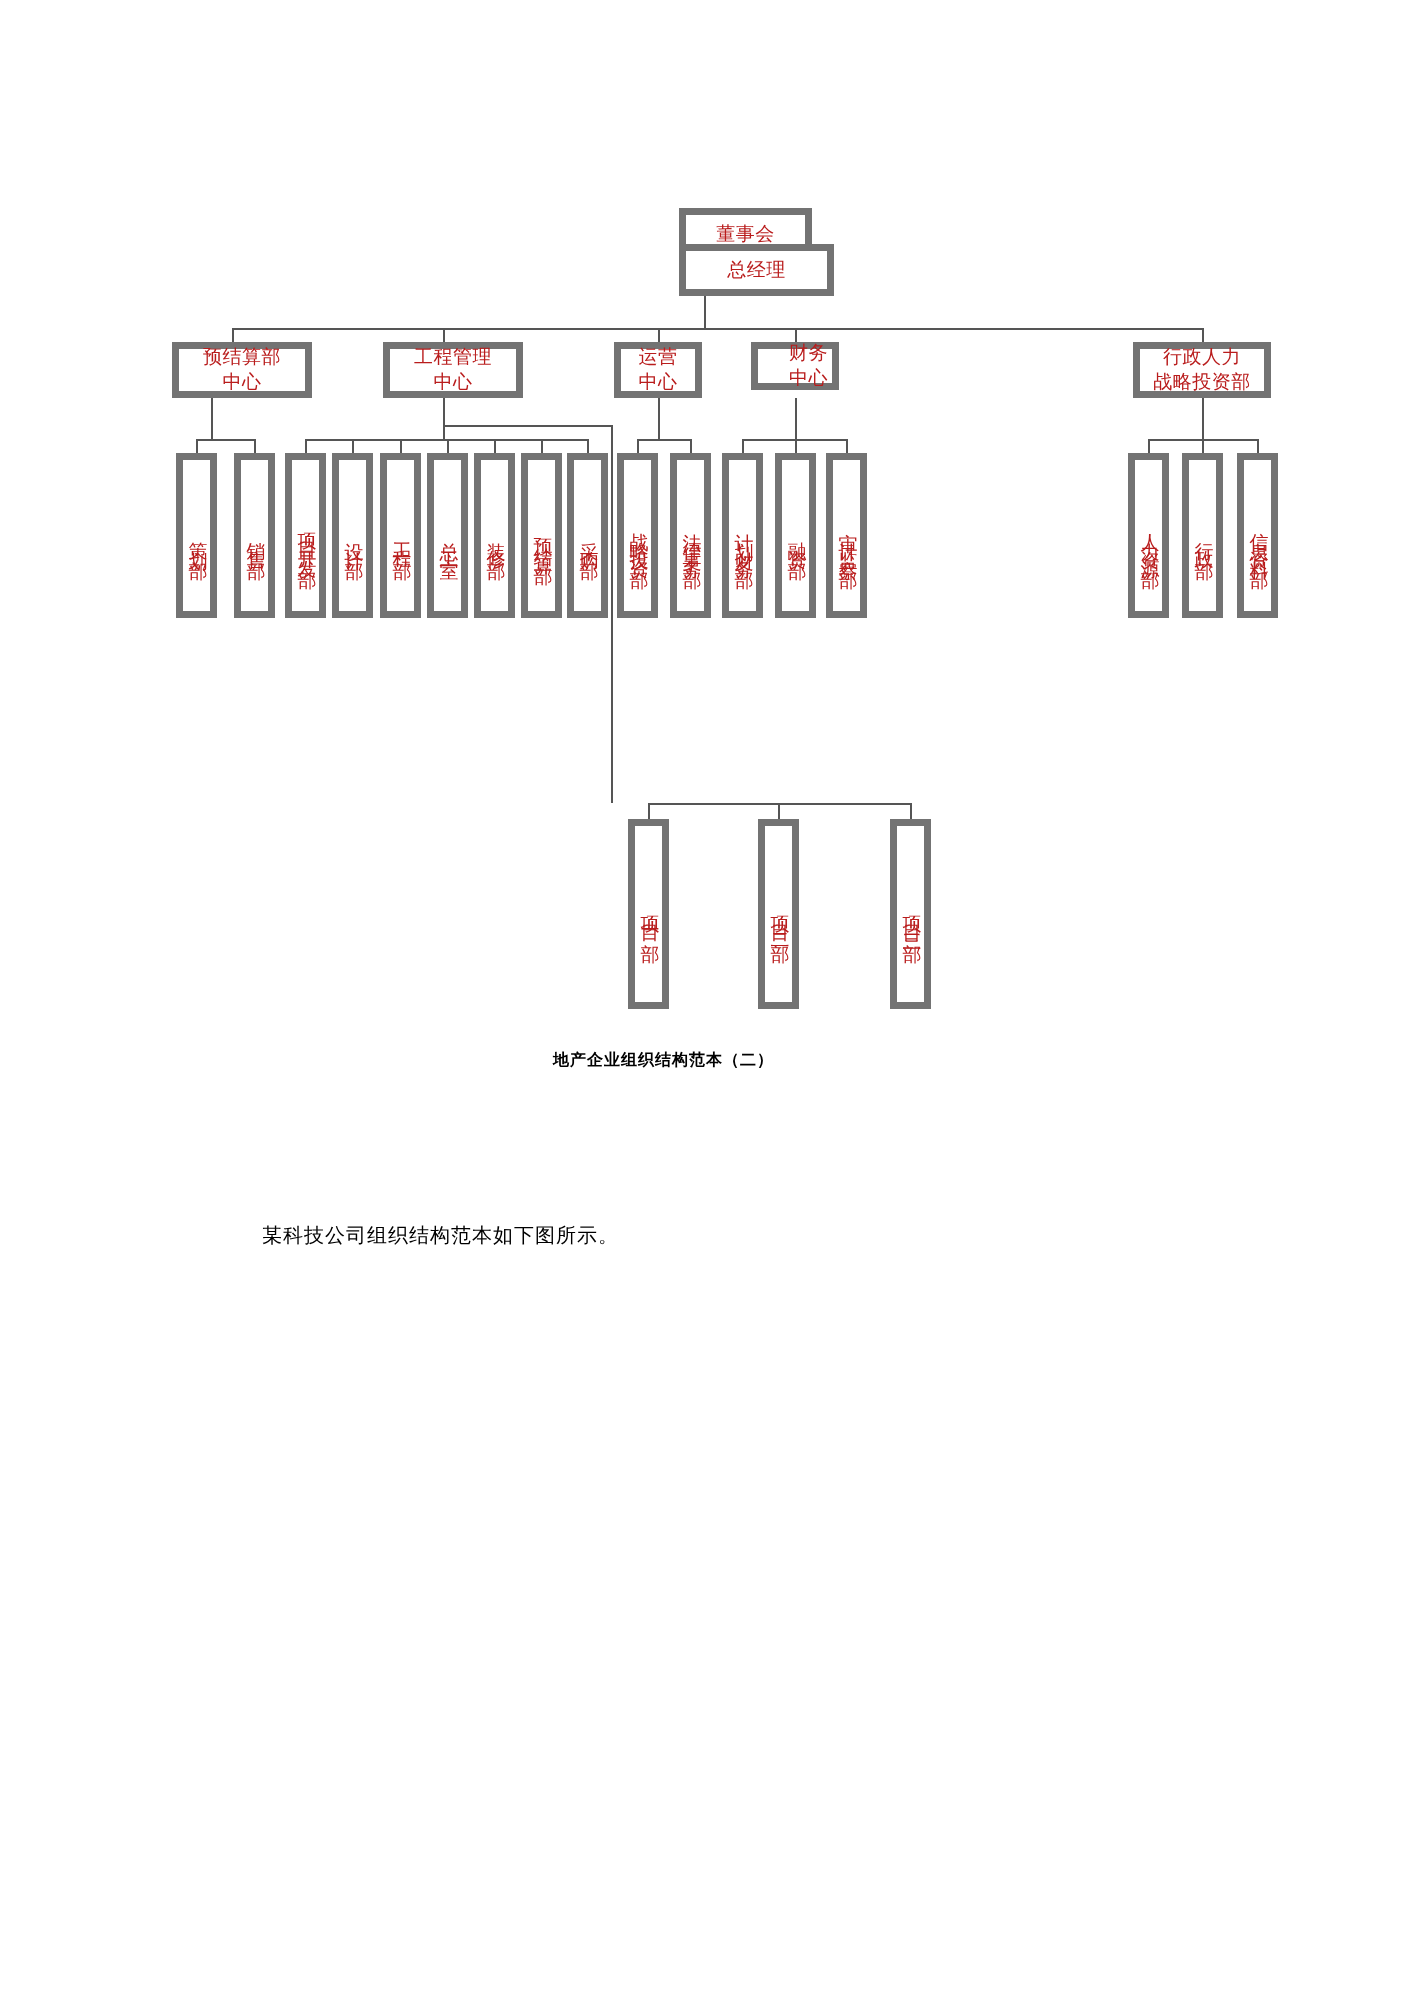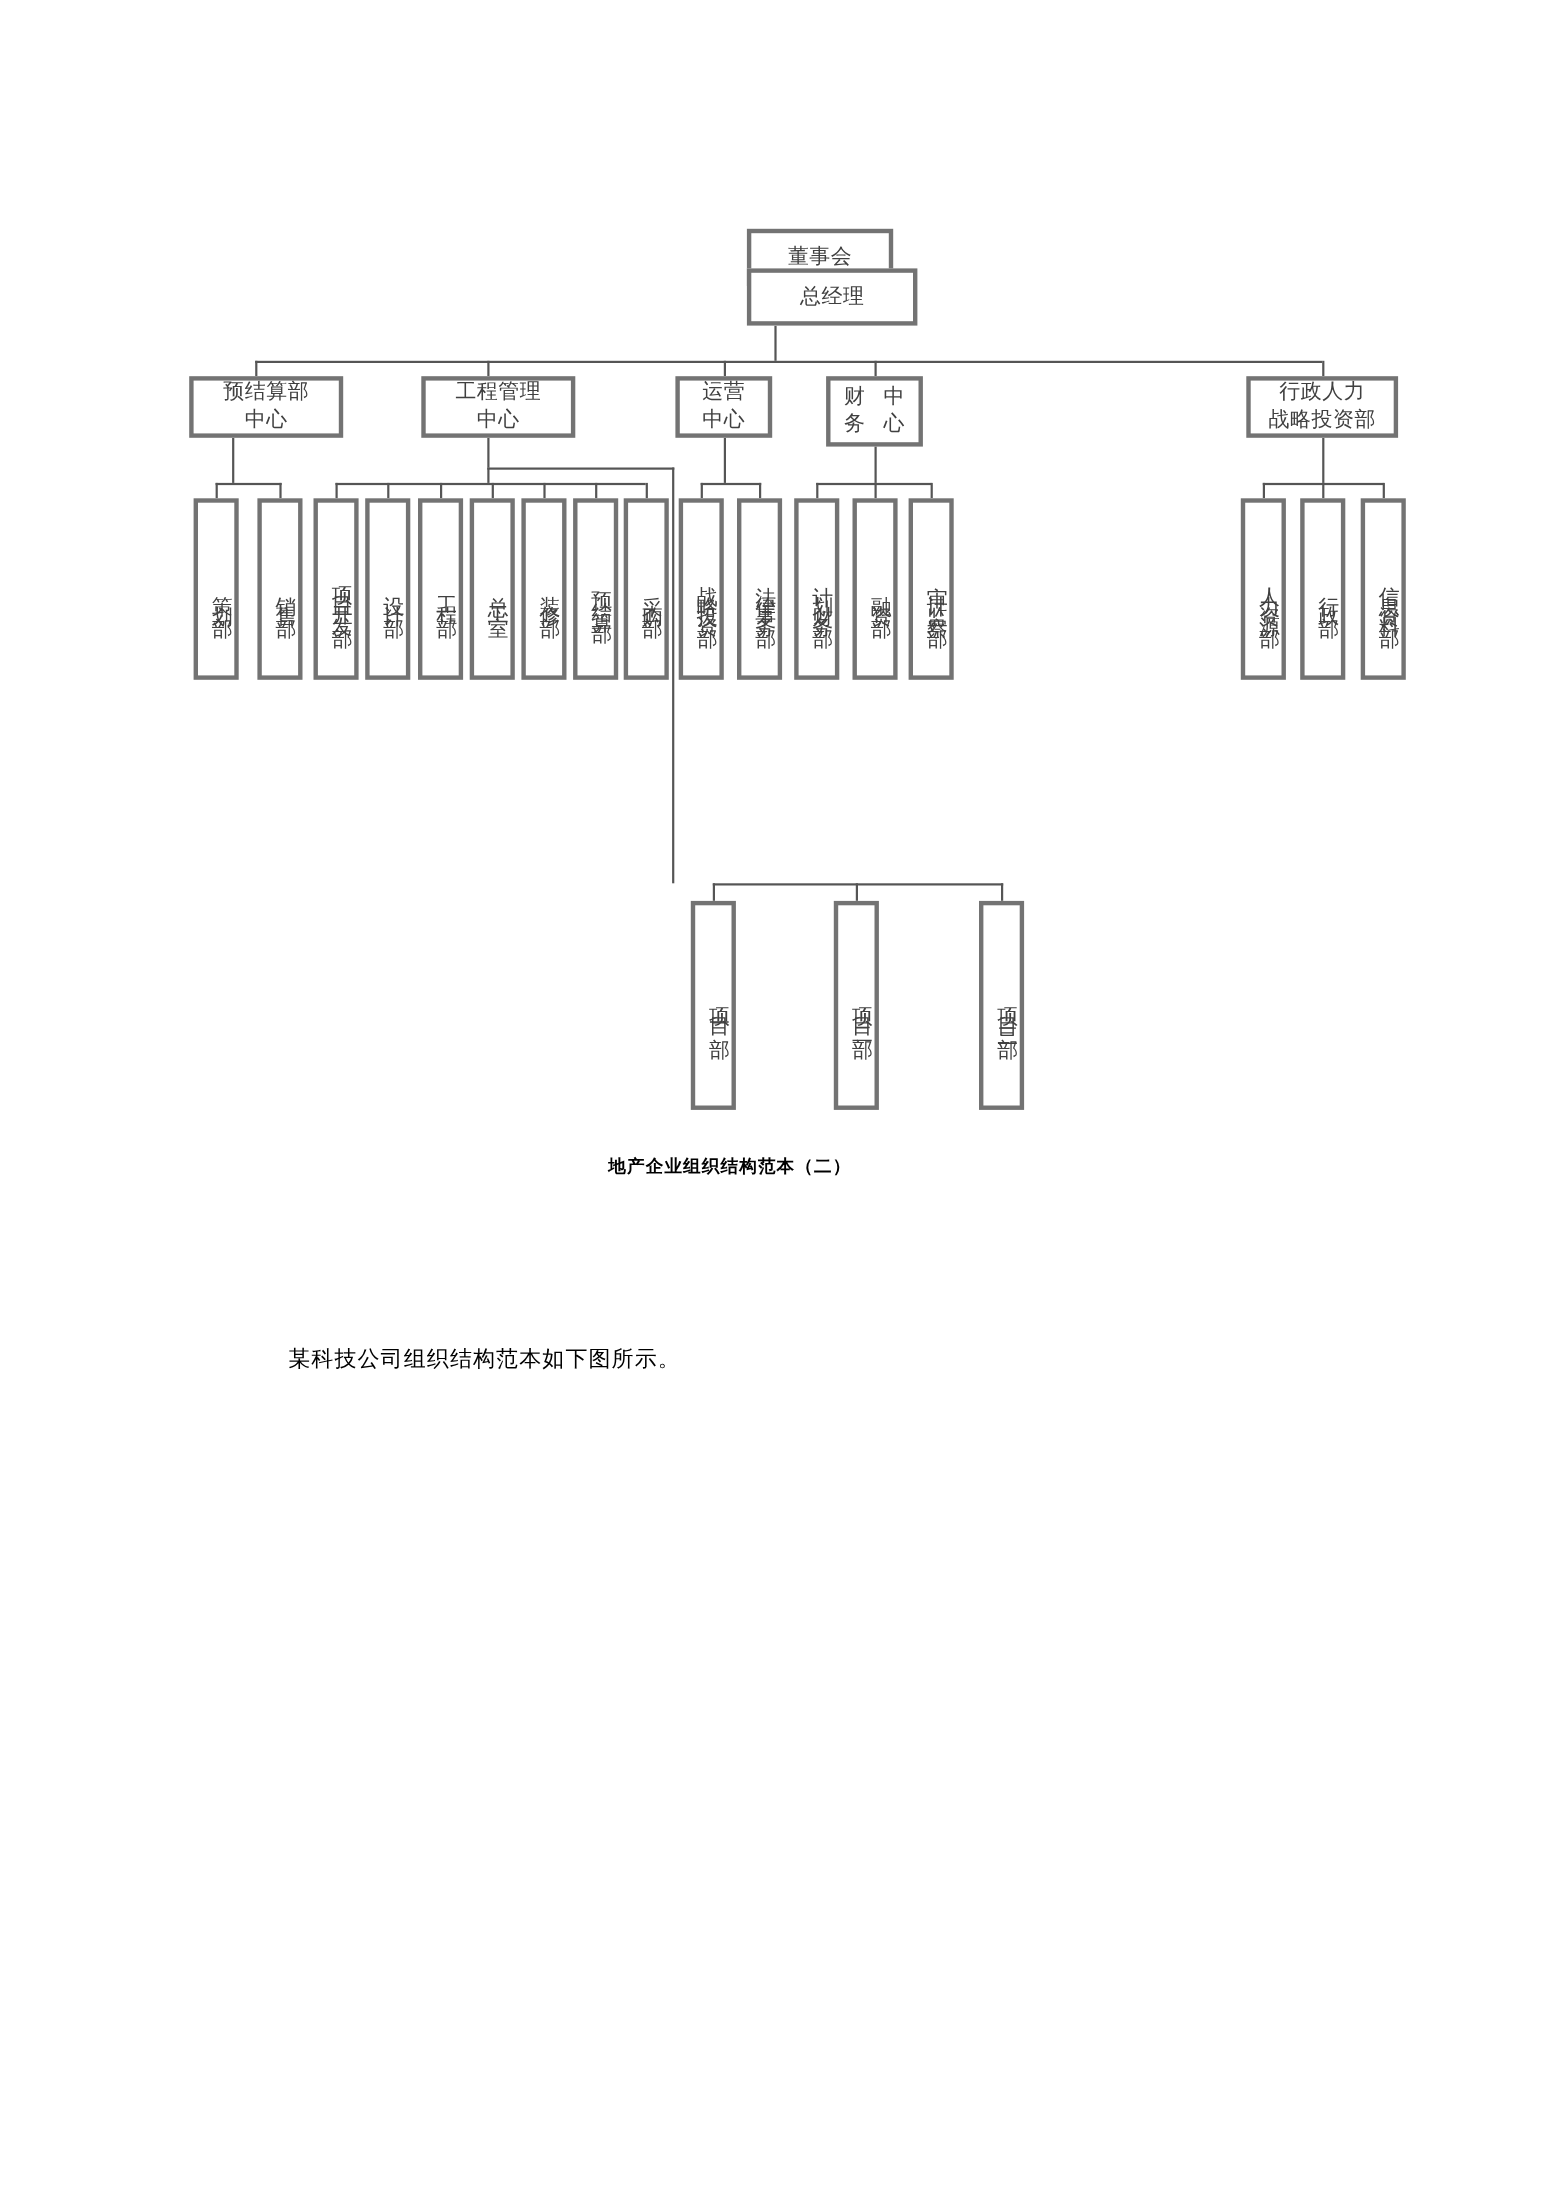--- a/index.html
+++ b/index.html
@@ -13,27 +13,27 @@
     position:relative;
   }
   .page{position:absolute;left:0;top:0;width:1411px;height:1995px;}
 
   
   .chart{position:absolute;left:0;top:0;width:1411px;height:1060px;}
 
   .box{
     position:absolute;
     box-sizing:border-box;
-    border:4px solid #737373;
+    border:7px solid #737373;
     background:#fff;
     display:flex;
     align-items:center;
     justify-content:center;
     text-align:center;
-    color:#404040;
+    color:#b91c1c;
     line-height:1.30;
     letter-spacing:0.5px;
   }
   .box.h{
     font-size:19px;
     padding:2px 4px;
   }
   .box.h span{display:block;}
 
   
@@ -153,21 +153,21 @@
     <div class="box h" style="left:383px;top:342px;width:140px;height:56px;flex-direction:column;">
       <span>工程管理</span>
       <span>中心</span>
     </div>
 
     <div class="box h" style="left:614px;top:342px;width:88px;height:56px;flex-direction:column;">
       <span>运营</span>
       <span>中心</span>
     </div>
 
-    <div class="box h" style="left:751px;top:342px;width:88px;height:64px;flex-direction:row;">
+    <div class="box h" style="left:751px;top:342px;width:88px;height:48px;flex-direction:column;align-items:flex-end;">
       <span>财务</span>
       <span>中心</span>
     </div>
 
     <div class="box h" style="left:1133px;top:342px;width:138px;height:56px;flex-direction:column;">
       <span>行政人力</span>
       <span>战略投资部</span>
     </div>
 
     <div class="box v" style="left:176px;top:453px;width:41px;height:165px;">

